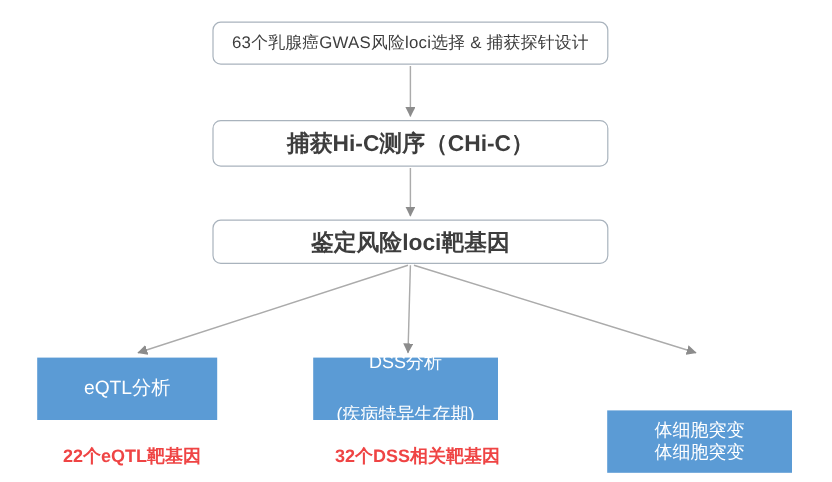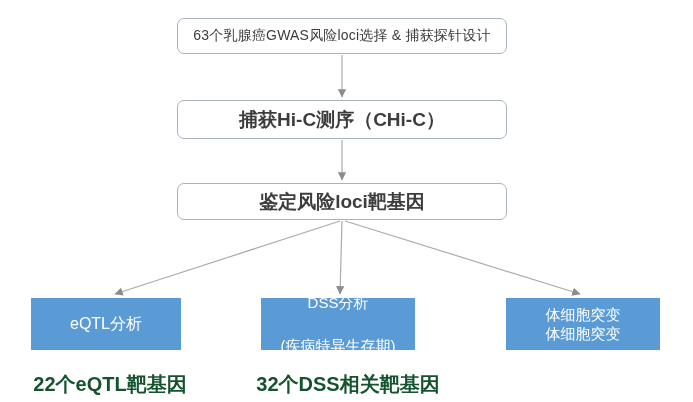--- a/index.html
+++ b/index.html
@@ -67,30 +67,30 @@
     display: flex;
     flex-direction: column;
     align-items: center;
     justify-content: center;
     text-align: center;
     font-size: 15px;
     line-height: 1.3;
   }
   .branch-box.b1 { left: 31px;  width: 150px; font-size: 16px; }
   .branch-box.b2 { left: 261px; width: 154px; gap: 24px; }
-  .branch-box.b3 { left: 506px; width: 154px; }
+  .branch-box.b3 { left: 506px; width: 154px; margin-top: 44px; }
   
   .result-label {
     position: absolute;
     top: 371px;
     width: 194px;
     text-align: center;
-    font-size: 20px;
+    font-size: 15px;
     font-weight: bold;
-    color: #14532d;
+    color: #ef4444;
   }
   .result-label.r1 { left: 13px; }
   .result-label.r2 { left: 251px; }
   .result-label.r3 { left: 486px; }
 </style>
 </head>
 <body>
 
 <div class="canvas">
 

